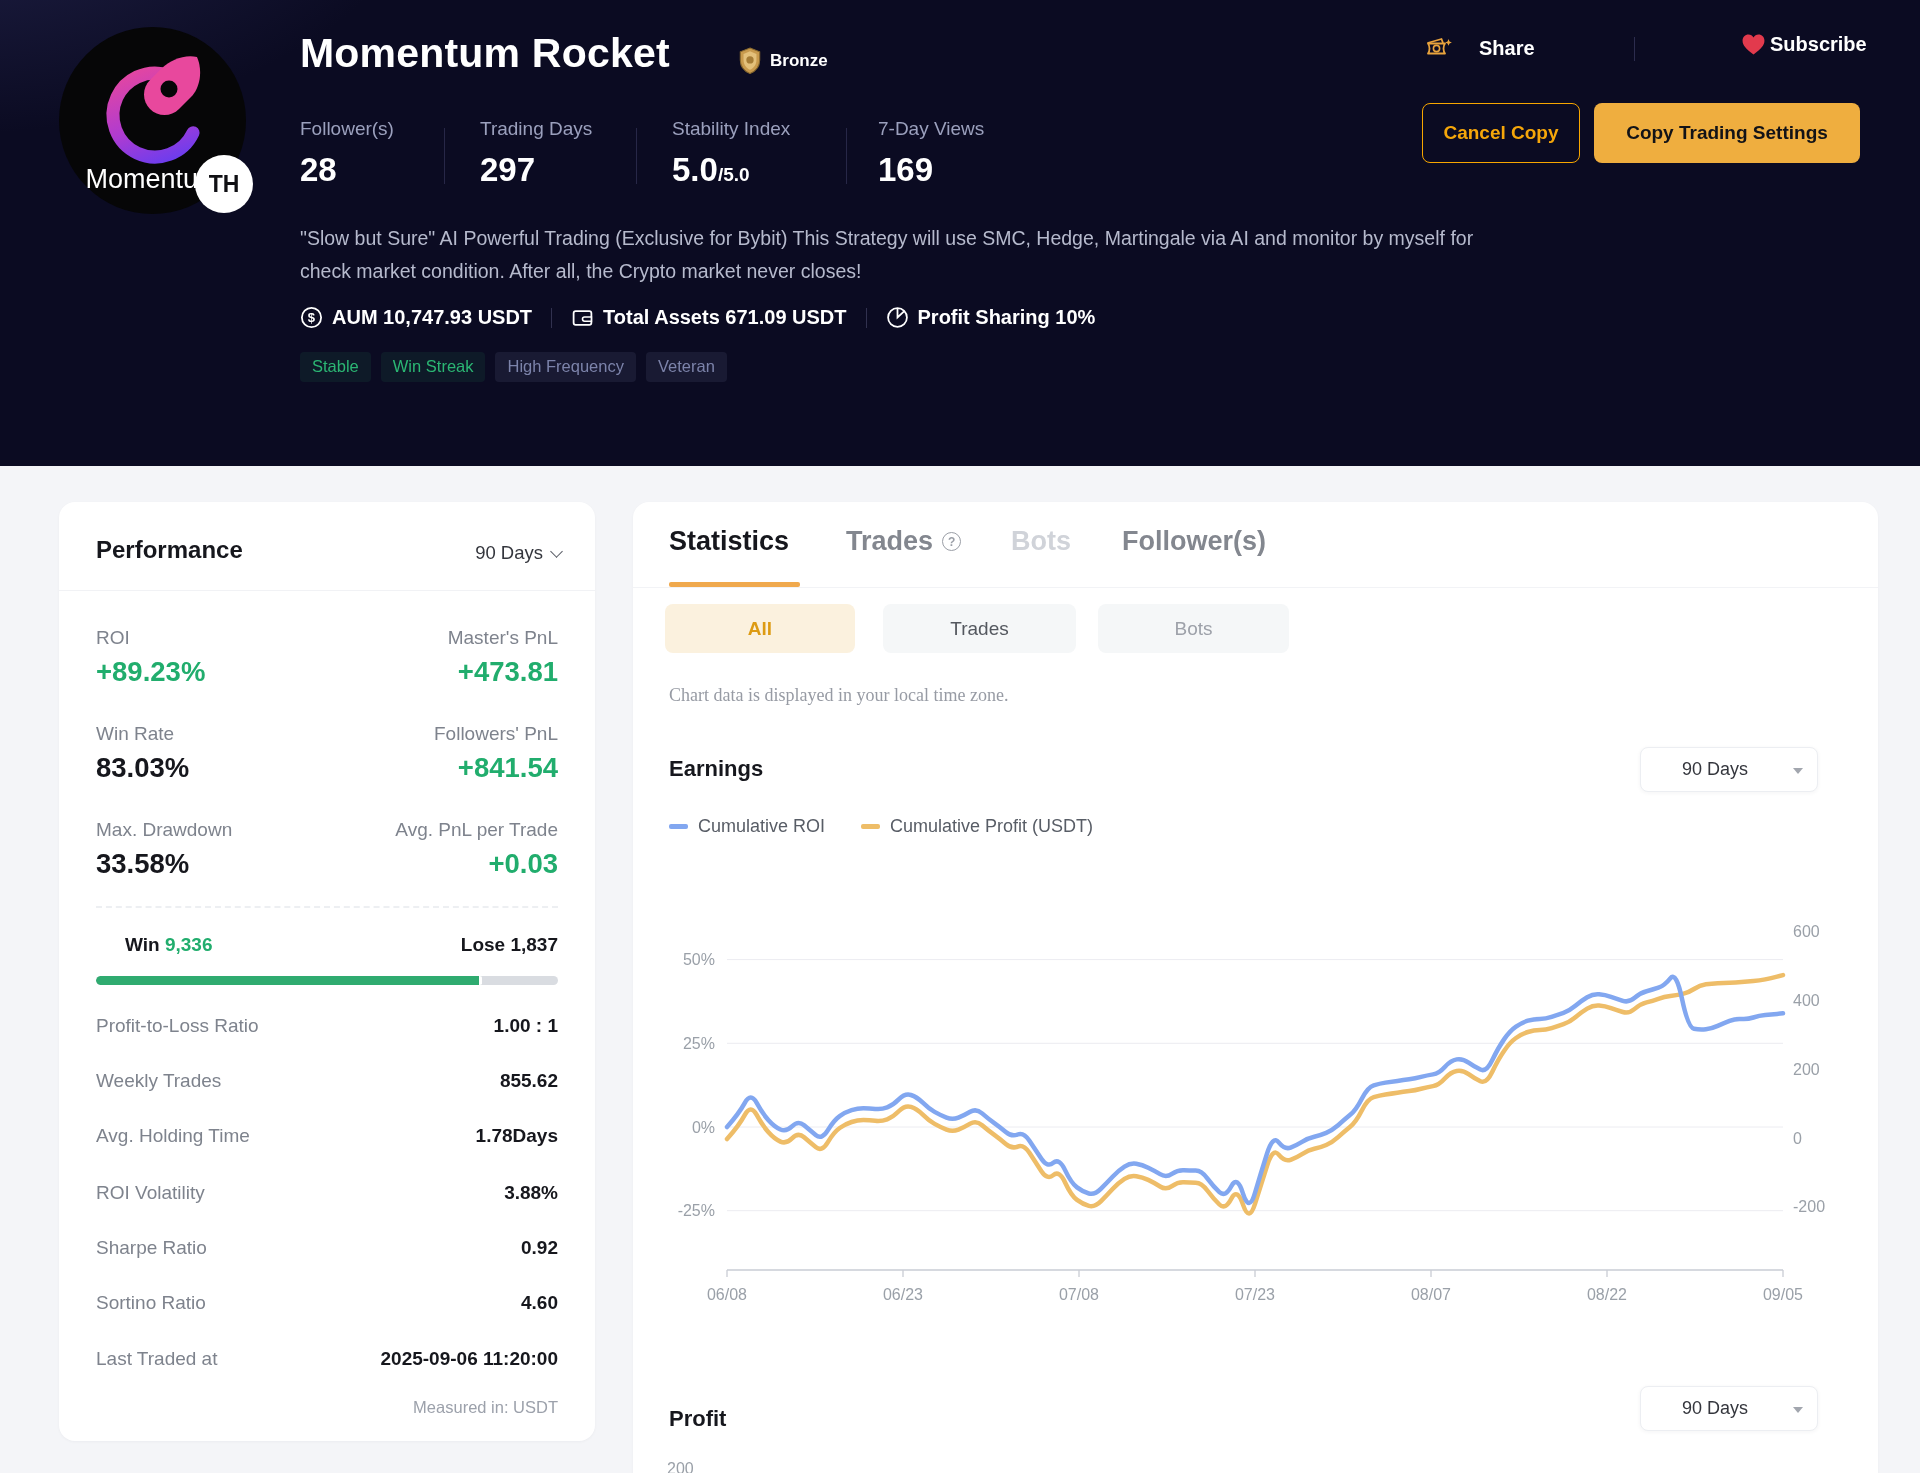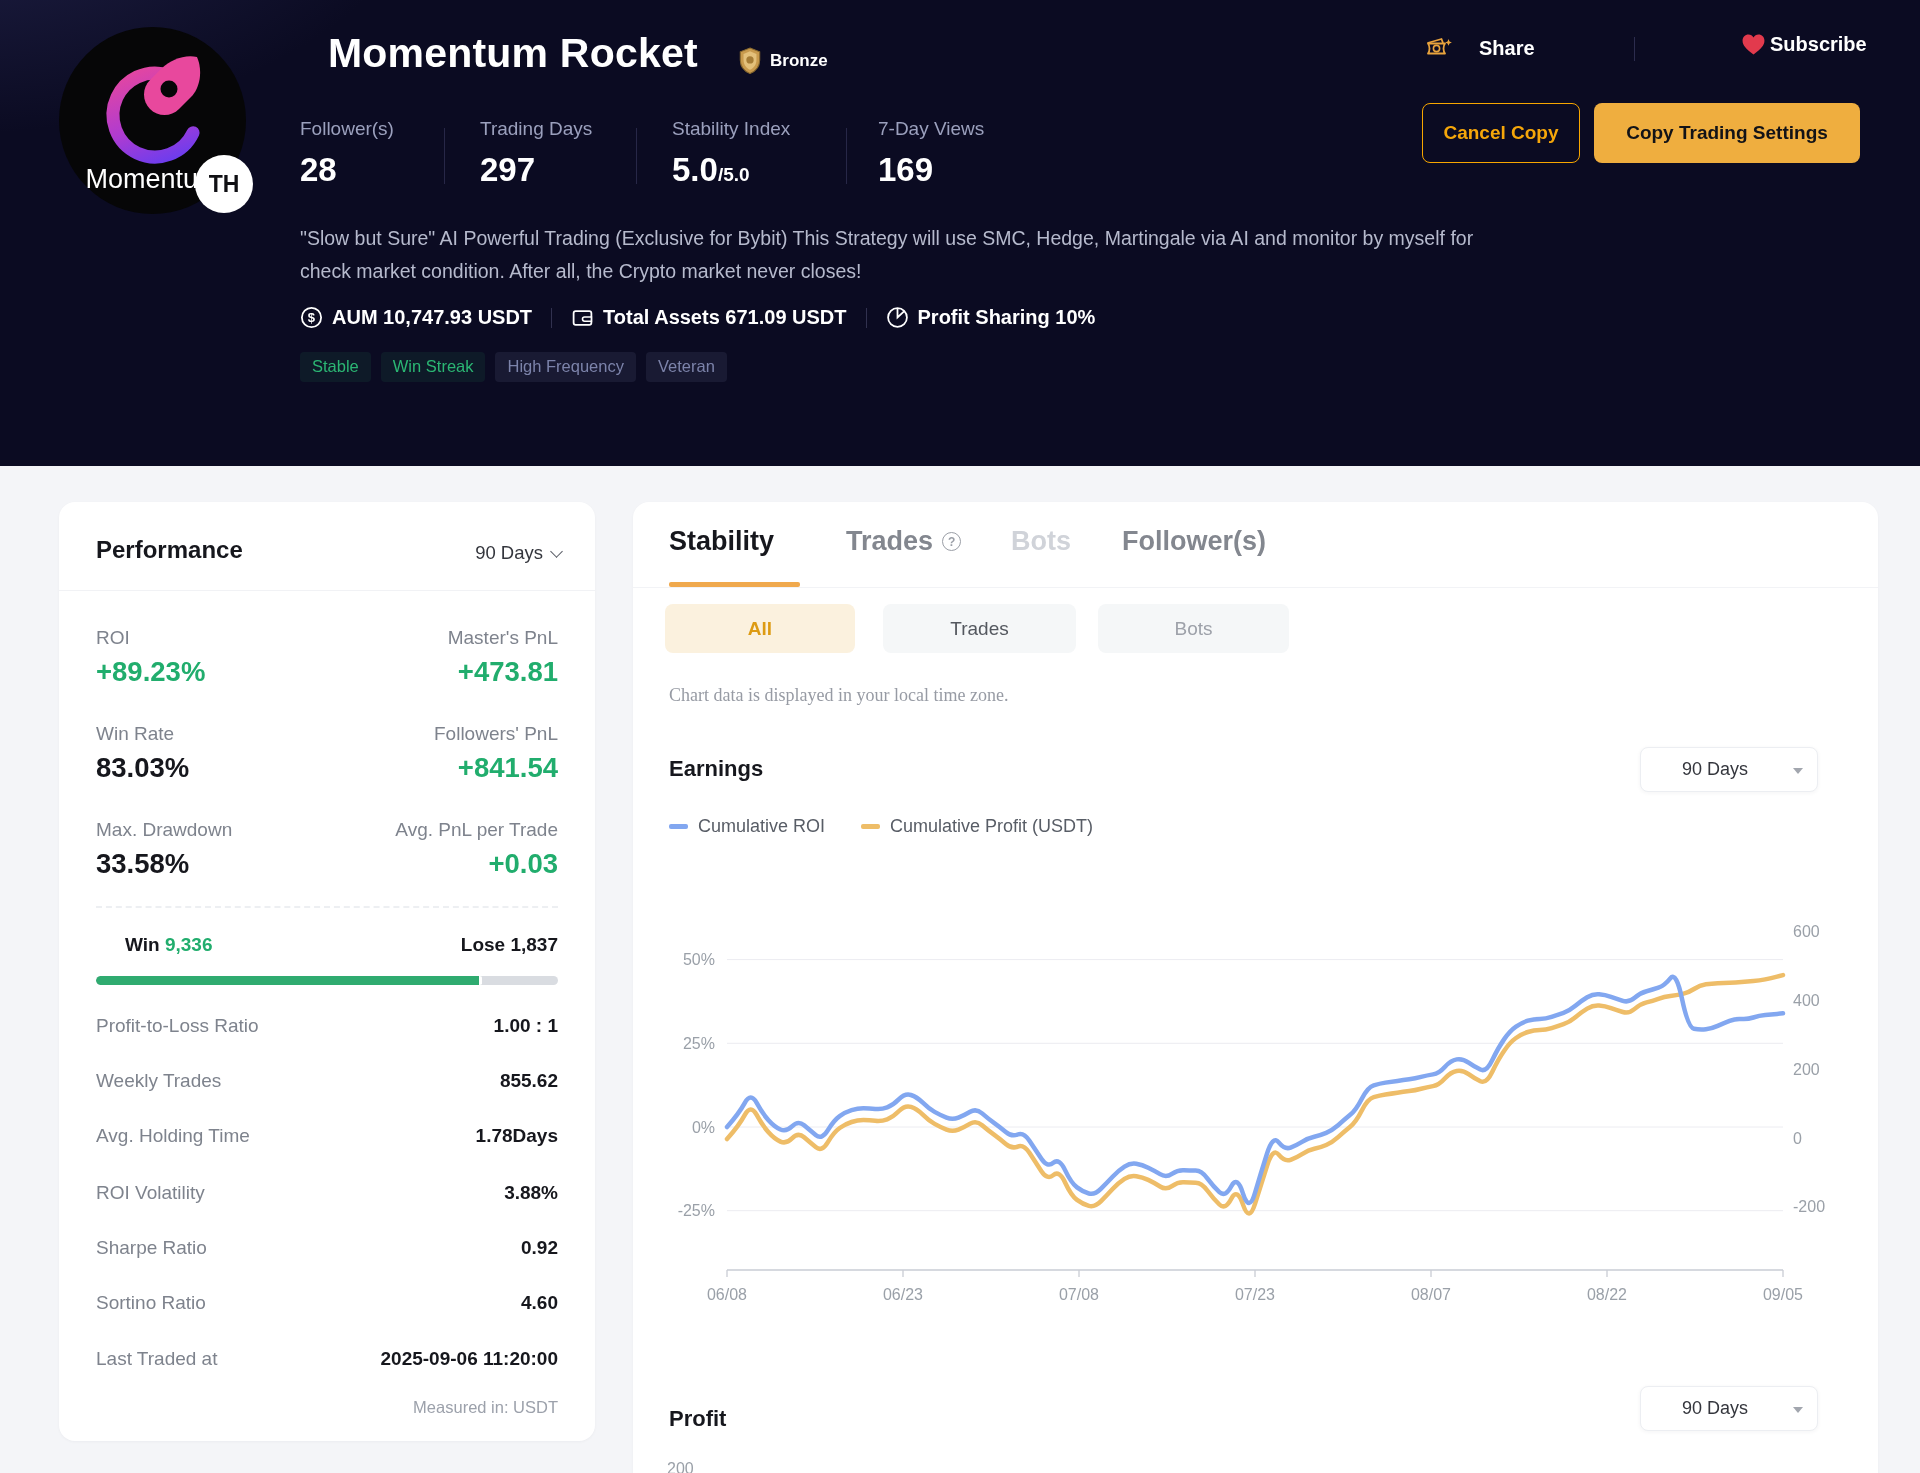--- a/index.html
+++ b/index.html
@@ -8,21 +8,21 @@
 
   
   .hero { position:absolute; left:0; top:0; width:1920px; height:466px;
           background:radial-gradient(900px 500px at -60px -140px, #23244d 0%, rgba(20,20,45,0) 55%), #0b0b22; }
   .avatar { position:absolute; left:59px; top:27px; width:187px; height:187px; border-radius:50%;
             background:#060607; overflow:visible; }
   .avatar svg { display:block; }
   .th-badge { position:absolute; left:136px; top:128px; width:58px; height:58px; border-radius:50%;
               background:#ffffff; color:#101014; font-size:23px; font-weight:bold;
               display:flex; align-items:center; justify-content:center; }
-  .hero-title { position:absolute; left:300px; top:30px; font-size:41px; font-weight:bold; color:#ffffff; letter-spacing:.2px;margin-left:28px; }
+  .hero-title { position:absolute; left:300px; top:30px; font-size:41px; font-weight:bold; color:#ffffff; letter-spacing:.2px; }
   .tier { position:absolute; left:737px; top:47px; display:flex; align-items:center; gap:7px; }
   .tier-label { color:#ffffff; font-size:17px; font-weight:bold; }
 
   .hstat { position:absolute; top:118px; }
   .hstat .lab { font-size:19px; color:#9ba0bd; }
   .hstat .val { margin-top:11px; font-size:33px; font-weight:bold; color:#ffffff; }
   .hstat .suf { font-size:19px; font-weight:bold; color:#ffffff; }
   .hdiv { position:absolute; top:128px; width:1px; height:56px; background:#272747; }
 
   .desc { position:absolute; left:300px; top:222px; width:1180px; font-size:19.5px; line-height:32.5px; color:#b6bacd; }
@@ -264,21 +264,21 @@
   <span class="prow-lab" style="top:790px">Sortino Ratio</span>
   <span class="prow-val" style="top:790px">4.60</span>
   <span class="prow-lab" style="top:846px">Last Traded at</span>
   <span class="prow-val" style="top:846px">2025-09-06 11:20:00</span>
 
   <span class="perf-foot">Measured in: USDT</span>
 </section>
 
 <section class="card stats">
   <button class="tab active" style="left:36px">
-    <span>Stability</span>
+    <span>Statistics</span>
   </button>
   <button class="tab dim" style="left:213px">
     <span>Trades</span>
     <span class="qmark"></span>
   </button>
   <button class="tab disabled" style="left:378px">
     <span>Bots</span>
   </button>
   <button class="tab dim" style="left:489px">
     <span>Follower(s)</span>

